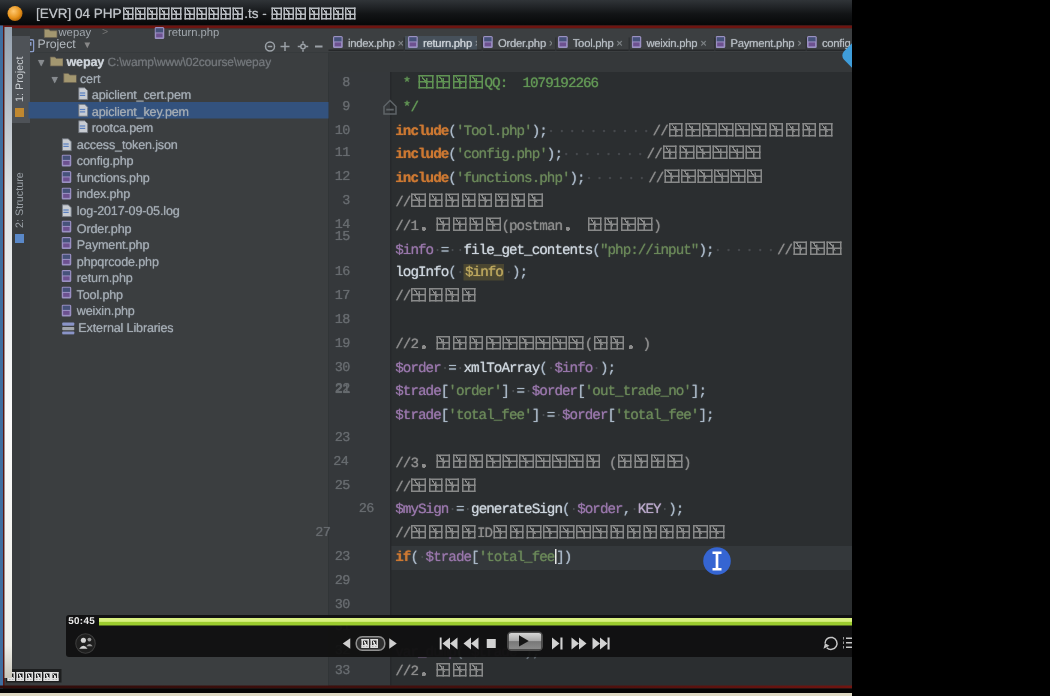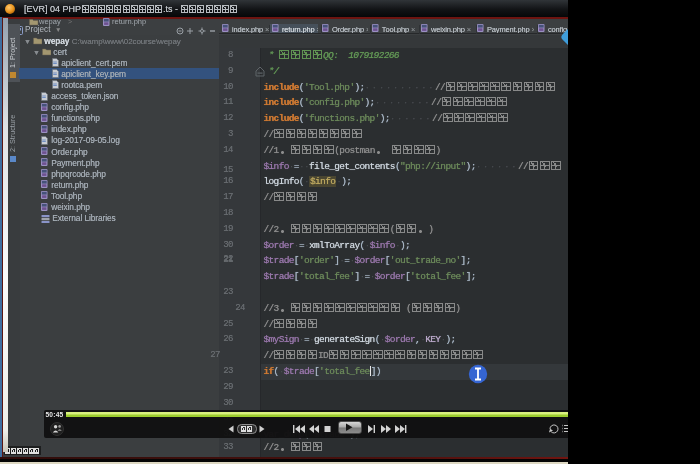--- a/index.html
+++ b/index.html
@@ -23,21 +23,21 @@
 linear-gradient(var(--c),var(--c)) 0 100%/100% 2.2px,
 linear-gradient(var(--c),var(--c)) 0 0/1.8px 100%,
 linear-gradient(var(--c),var(--c)) 100% 0/1.8px 100%,
 linear-gradient(var(--c),var(--c)) 50% 3px/1.8px 12px;background-repeat:no-repeat}
 
 .cl{position:absolute;left:263.5px;height:15.8px;line-height:15.8px;font-family:"Liberation Mono",monospace;font-size:9.5px;letter-spacing:-.65px;white-space:pre;color:#a9b7c6;text-shadow:0 0 .7px}
 .ln{position:absolute;width:233px;text-align:right;height:15.8px;line-height:15.8px;font-family:"Liberation Mono",monospace;font-size:9px;letter-spacing:-.5px;color:#666a6e;text-shadow:0 0 .6px}
 .k{color:#cc7832;font-weight:bold}
 .s{color:#6a8759}
 .c{color:#8c8c8c;--c:#8c8c8c}
-.dc{color:#629755;--c:#629755;font-style:italic}
+.dc{color:#629755;--c:#629755;}
 .v{color:#9876aa}
 .f{color:#ccd4dc;font-weight:normal}
 .d{color:#46494d;letter-spacing:1.35px}
 .sd{color:#4a4e52;text-shadow:none}
 .kc{color:#b8a7c8;}
 .hl{color:#bca75e;background:#4a4631;padding:0 1px}
 .caret{display:inline-block;width:1.2px;height:10px;background:#e8e8e8;vertical-align:-1.5px}
 i.q{display:inline-block;width:9.5px;height:9px;margin:0 .9px -1px .9px;background:radial-gradient(circle 1.5px at 2.5px 7.5px,var(--c) 90%,transparent)}
 
 .tr{position:absolute;height:11.1px;line-height:11.1px;font-size:8.4px;color:#a2aab2;white-space:pre;letter-spacing:-.1px;text-shadow:0 0 .6px}
@@ -232,32 +232,32 @@
         <path d="M5 1 L9 5 V10 H1 V5 Z" fill="none" stroke="#5f6468" stroke-width="1"></path>
         <rect x="2.5" y="6.5" width="5" height="1.2" fill="#5f6468"></rect>
       </svg>
   <div class="ln" style="left:221px;top:48.0px;width:12px">8</div>
   <div class="ln" style="left:221px;top:63.8px;width:12px">9</div>
   <div class="ln" style="left:221px;top:79.6px;width:12px">10</div>
   <div class="ln" style="left:221px;top:95.4px;width:12px">11</div>
   <div class="ln" style="left:221px;top:111.2px;width:12px">12</div>
   <div class="ln" style="left:221px;top:127.0px;width:12px">3</div>
   <div class="ln" style="left:221px;top:142.8px;width:12px">14</div>
-  <div class="ln" style="left:221px;top:163px;width:12px">15</div>
+  <div class="ln" style="left:221px;top:151px;width:12px">15</div>
   <div class="ln" style="left:221px;top:174.4px;width:12px">16</div>
   <div class="ln" style="left:221px;top:190.20000000000002px;width:12px">17</div>
   <div class="ln" style="left:221px;top:206.0px;width:12px">18</div>
   <div class="ln" style="left:221px;top:221.8px;width:12px">19</div>
   <div class="ln" style="left:221px;top:237.60000000000002px;width:12px">30</div>
   <div class="ln" style="left:221px;top:253.4px;width:12px">21</div>
   <div class="ln" style="left:221px;top:252px;width:12px">22</div>
   <div class="ln" style="left:221px;top:285.0px;width:12px">23</div>
-  <div class="ln" style="left:233px;top:300.8px;width:12px">24</div>
+  <div class="ln" style="left:220px;top:300.8px;width:12px">24</div>
   <div class="ln" style="left:221px;top:316.6px;width:12px">25</div>
-  <div class="ln" style="left:221px;top:332.40000000000003px;width:12px">26</div>
+  <div class="ln" style="left:237px;top:332.40000000000003px;width:12px">26</div>
   <div class="ln" style="left:208px;top:348.2px;width:12px">27</div>
   <div class="ln" style="left:221px;top:364.0px;width:12px">23</div>
   <div class="ln" style="left:221px;top:379.8px;width:12px">29</div>
   <div class="ln" style="left:221px;top:395.6px;width:12px">30</div>
   <div class="ln" style="left:221px;top:411.40000000000003px;width:12px">31</div>
   <div class="ln" style="left:221px;top:427.20000000000005px;width:12px">32</div>
   <div class="ln" style="left:221px;top:439.5px;width:12px">33</div>
   <div class="cl" style="top:48.0px"><span class="dc"> * <i class="z"></i><i class="z"></i><i class="z"></i><i class="z"></i>QQ:  1079192266</span></div>
   <div class="cl" style="top:63.8px"><span class="dc"> */</span></div>
   <div class="cl" style="top:79.6px"><span class="k">include</span>(<span class="s">'Tool.php'</span>);<span class="d">··········</span><span class="c">//<i class="z"></i><i class="z"></i><i class="z"></i><i class="z"></i><i class="z"></i><i class="z"></i><i class="z"></i><i class="z"></i><i class="z"></i><i class="z"></i></span></div>

